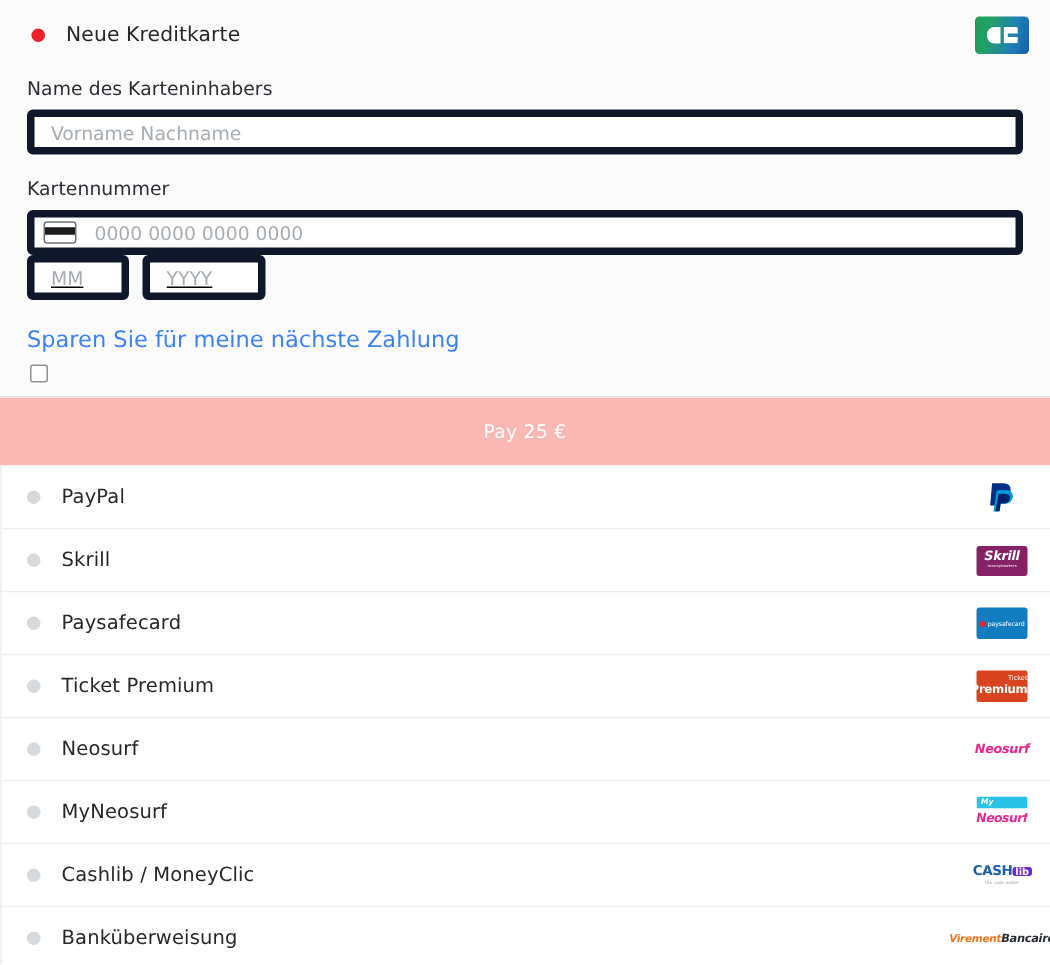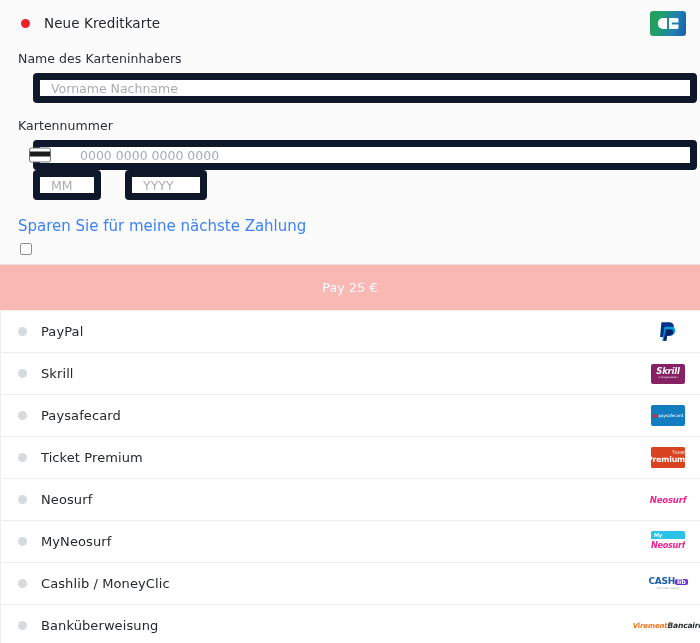--- a/index.html
+++ b/index.html
@@ -83,29 +83,28 @@
   .field-label {
     font-size: 12.5px;
     color: #2b2f33;
     margin-top: 15px;
     margin-bottom: 7px;
     letter-spacing: .05px;
   }
   .text-input {
     width: 100%;
     height: 30px;
-    border: 7px solid #0f172a;
+    border: 5px solid #0f172a;
     border-radius: 4px;
     background: #ffffff;
     font-size: 12.5px;
     color: #33373b;
     padding: 0 11px;
     font-family: "DejaVu Sans", "Liberation Sans", sans-serif;
     outline: none;
-    margin-left: 15px;
   }
   .text-input::placeholder { color: #a7acb1; }
 
   .card-number-wrap { position: relative; }
   .card-number-wrap .text-input { padding-left: 40px; }
   .mini-card-icon {
     position: absolute;
     left: 11px;
     top: 50%;
     transform: translateY(-50%);
@@ -120,21 +119,21 @@
     position: absolute;
     left: 0; right: 0;
     top: 2.5px;
     height: 5.5px;
     background: #1b1d1f;
   }
 
   .row-2col { display: flex; }
   .col-exp { width: 196px; }
   .col-cvc { width: 150px; }
-  .exp-inputs { display: flex; gap: 9px; }
+  .exp-inputs { display: flex; gap: 9px; text-decoration: underline; }
   .inp-mm { width: 68px; }
   .inp-yyyy { width: 82px; }
   .inp-cvc { width: 68px; }
 
   .save-label {
     font-size: 15px;
     color: #3b82f6;
     margin-top: 17px;
     margin-bottom: 8px;
   }

